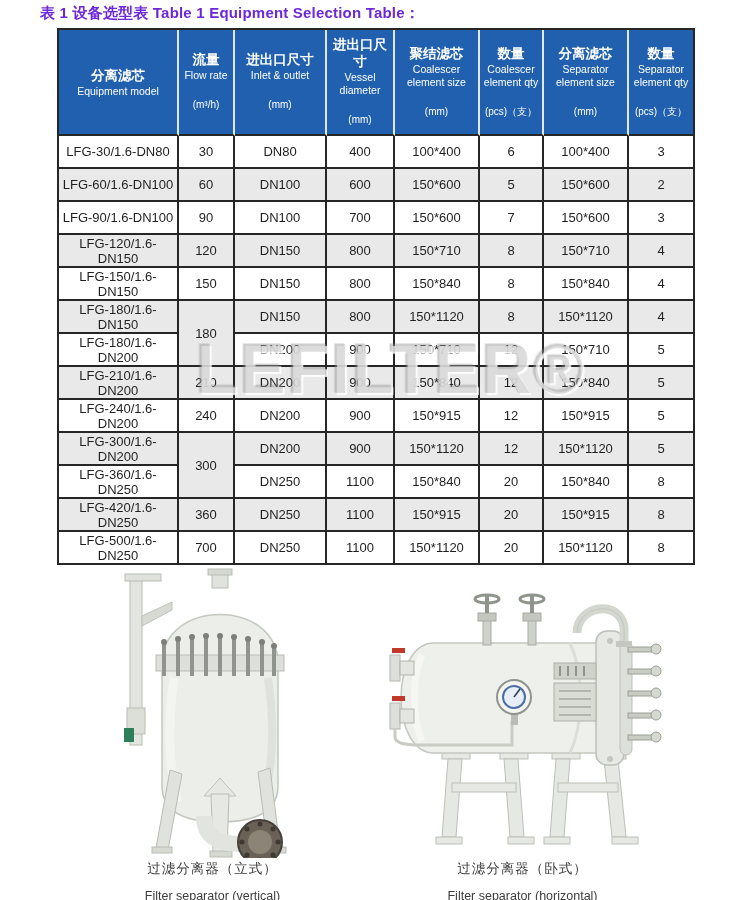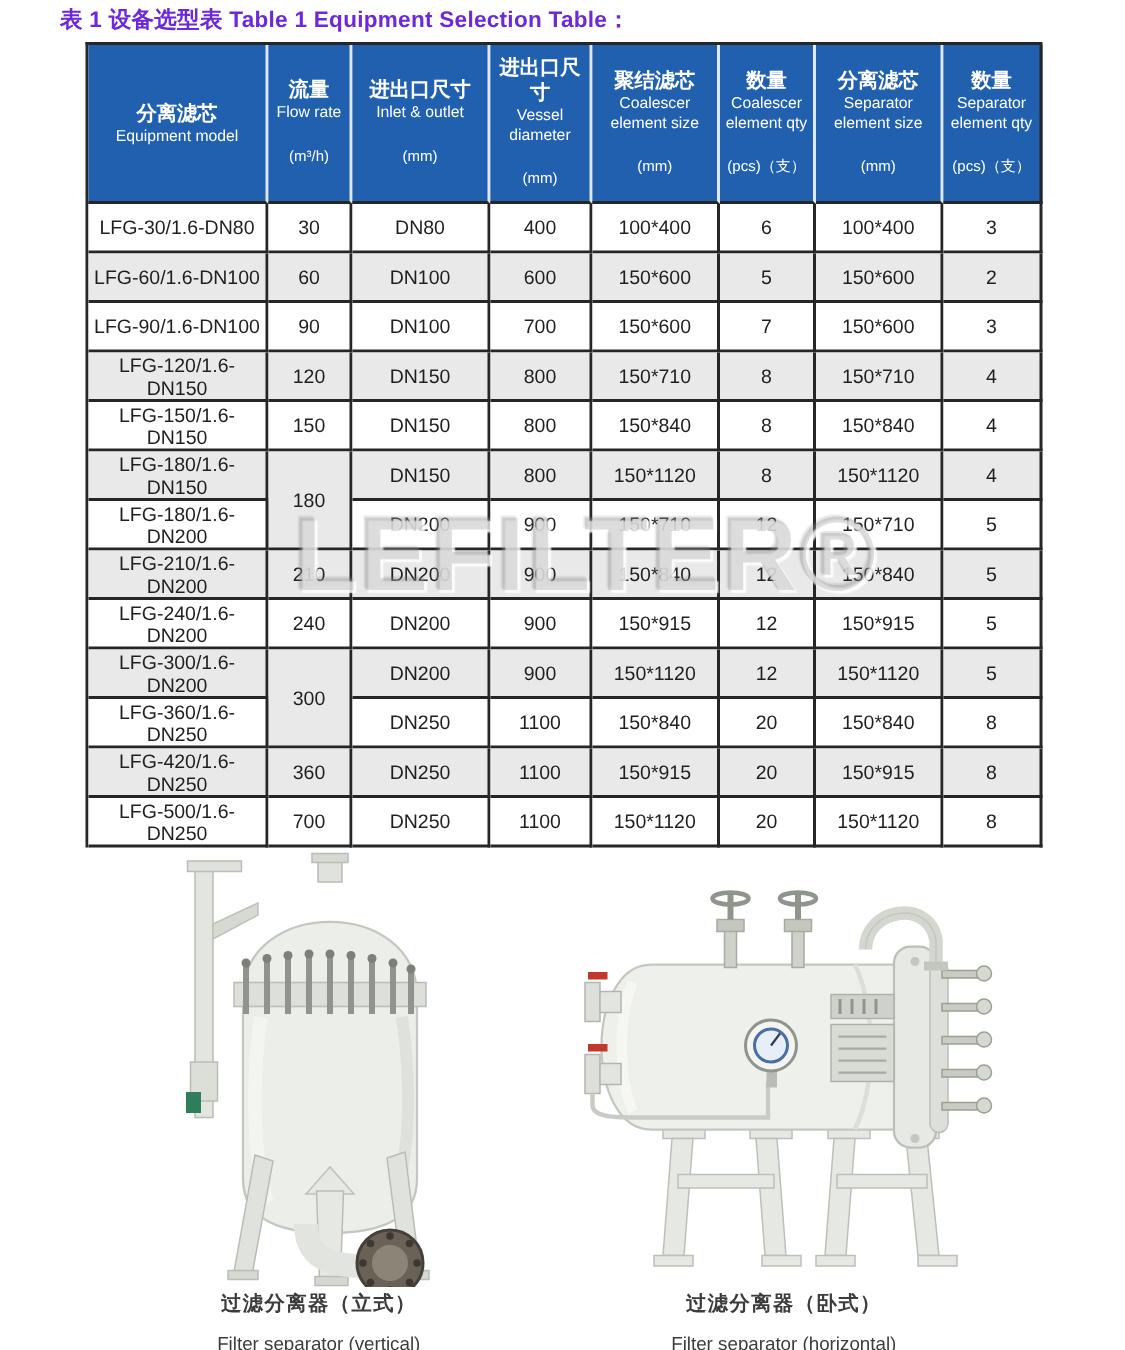--- a/index.html
+++ b/index.html
@@ -53,21 +53,21 @@
     user-select: none;
   }
   .watermark-en { font-size: 70px; font-weight: 700; letter-spacing: 1px; line-height: 74px; }
   .watermark-zh { font-size: 56px; font-weight: 700; letter-spacing: 6px; line-height: 70px; margin-top: 6px; }
   .figure { position: absolute; }
   #figure-vertical   { left: 100px; top: 558px; width: 225px; height: 300px; }
   #figure-horizontal { left: 372px; top: 585px; width: 300px; height: 270px; }
   .fig-caption { position: absolute; text-align: center; color: #3c3c3c; z-index: 3; }
   #caption-vertical   { left: 95px;  top: 860px; width: 235px; }
   #caption-horizontal { left: 375px; top: 860px; width: 295px; }
-  .cap-zh { font-size: 13.5px; font-weight: 700; letter-spacing: 1px; line-height: 17px; }
+  .cap-zh { font-size: 13.5px; font-weight: 400; letter-spacing: 1px; line-height: 17px; }
   .cap-en { font-size: 12.5px; line-height: 16px; margin-top: 11px; }
 </style>
 </head>
 <body>
 
 <div class="page-title">表 1 设备选型表 Table 1 Equipment Selection Table：</div>
 
 <table class="eq-table">
   <colgroup>
     <col style="width:120px">

